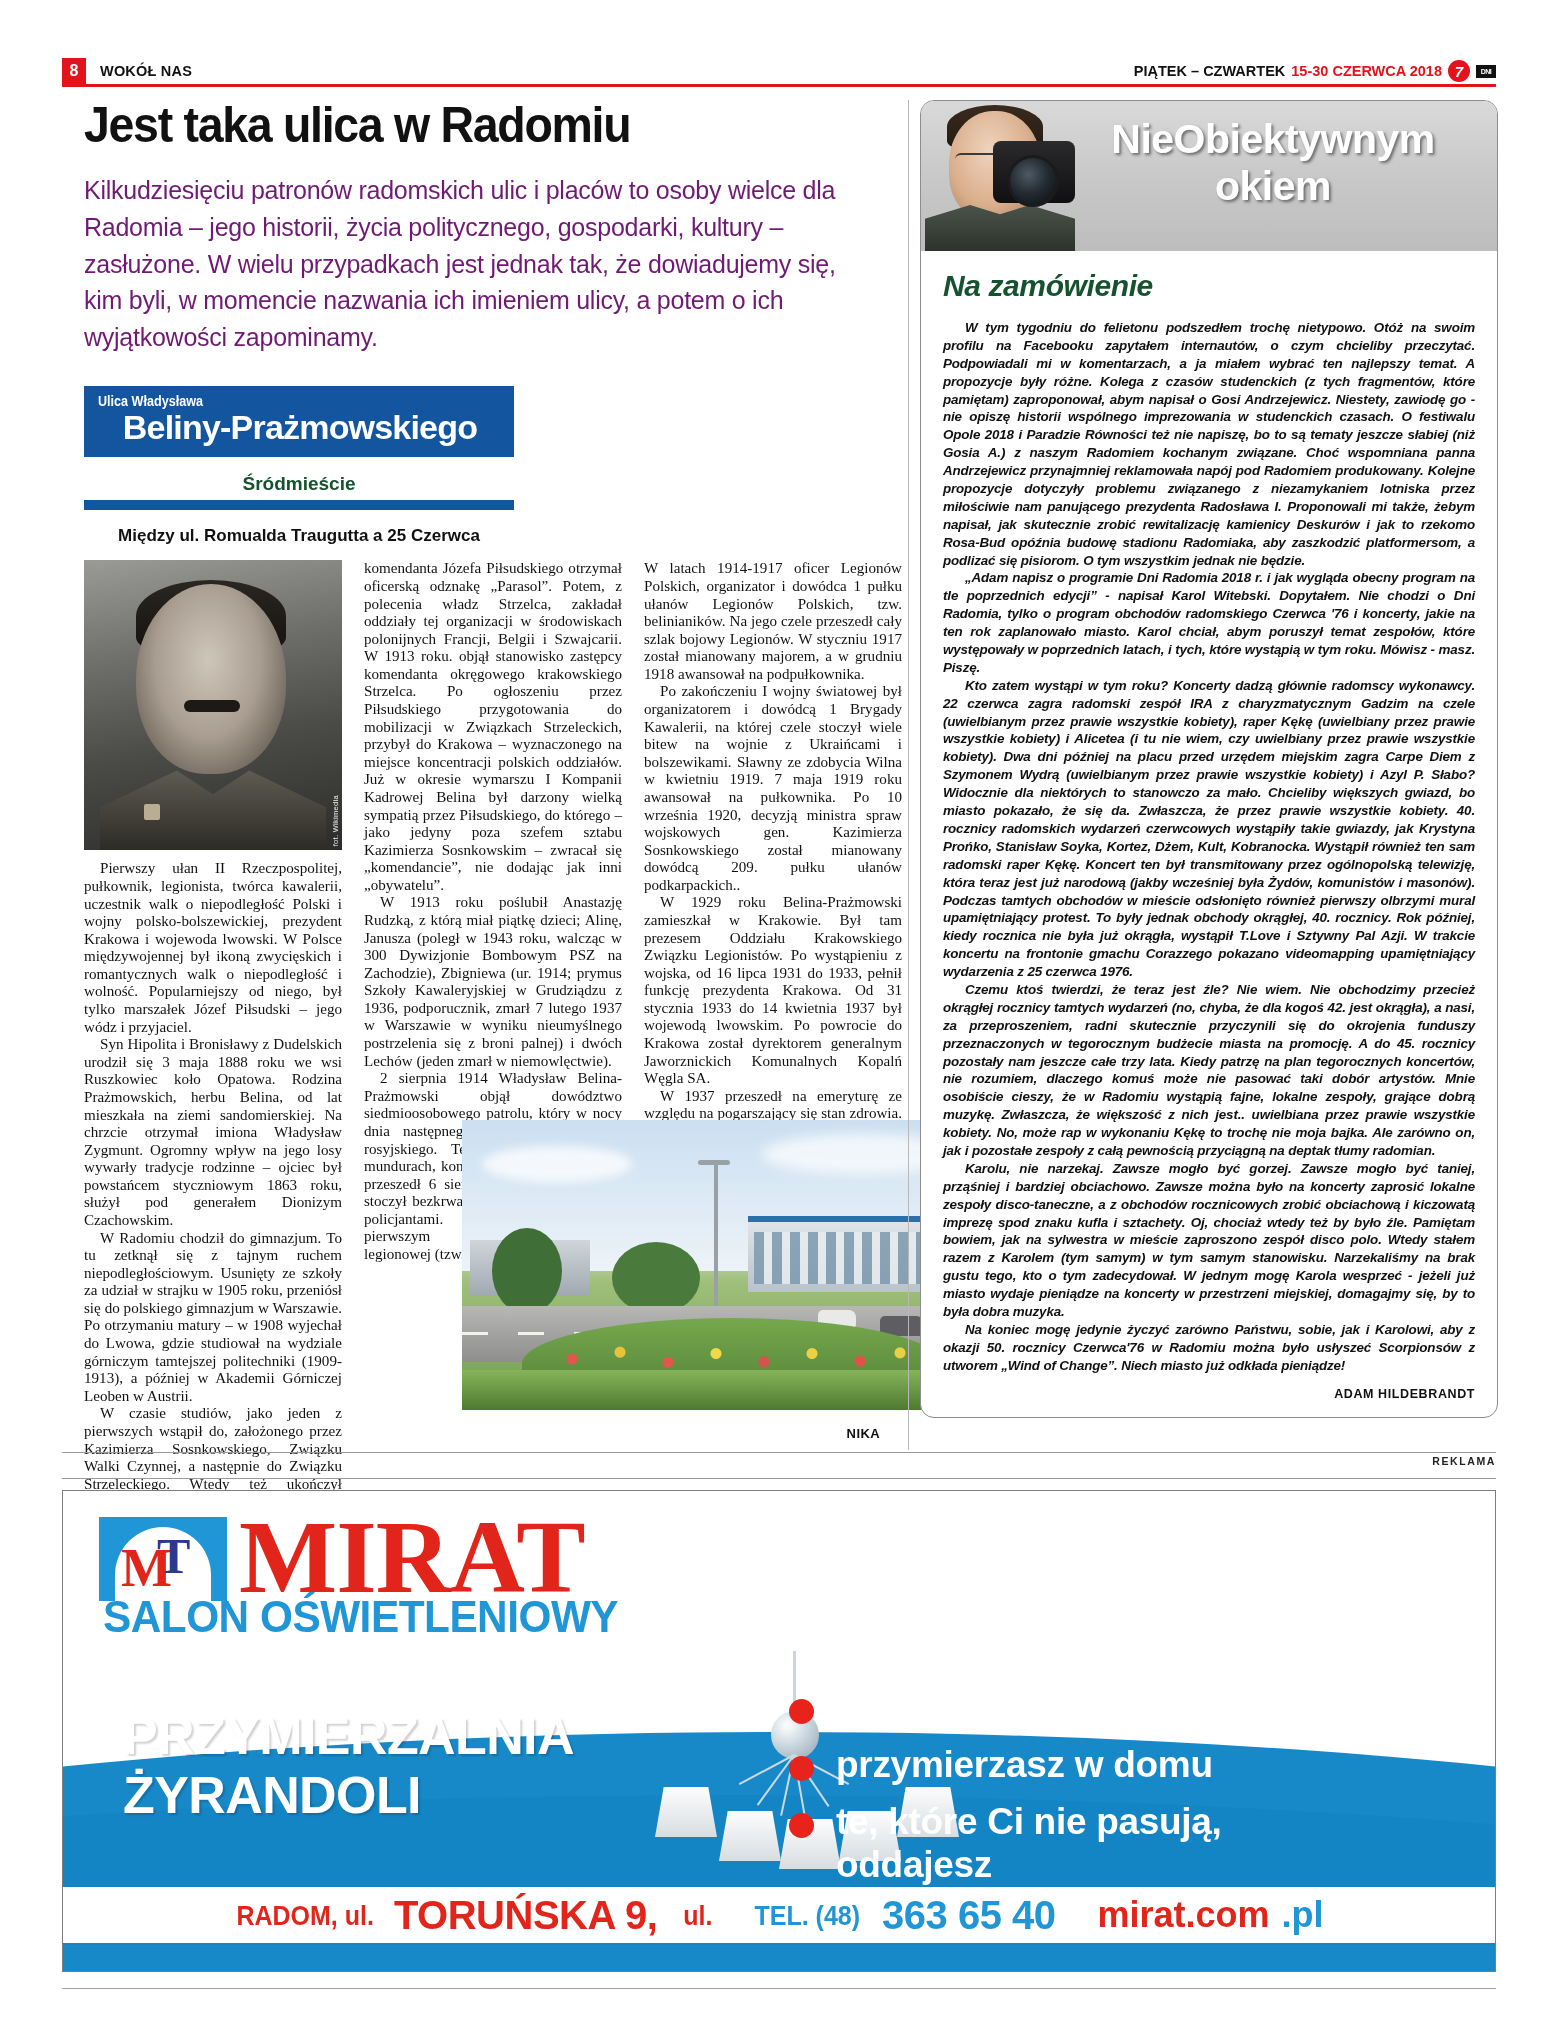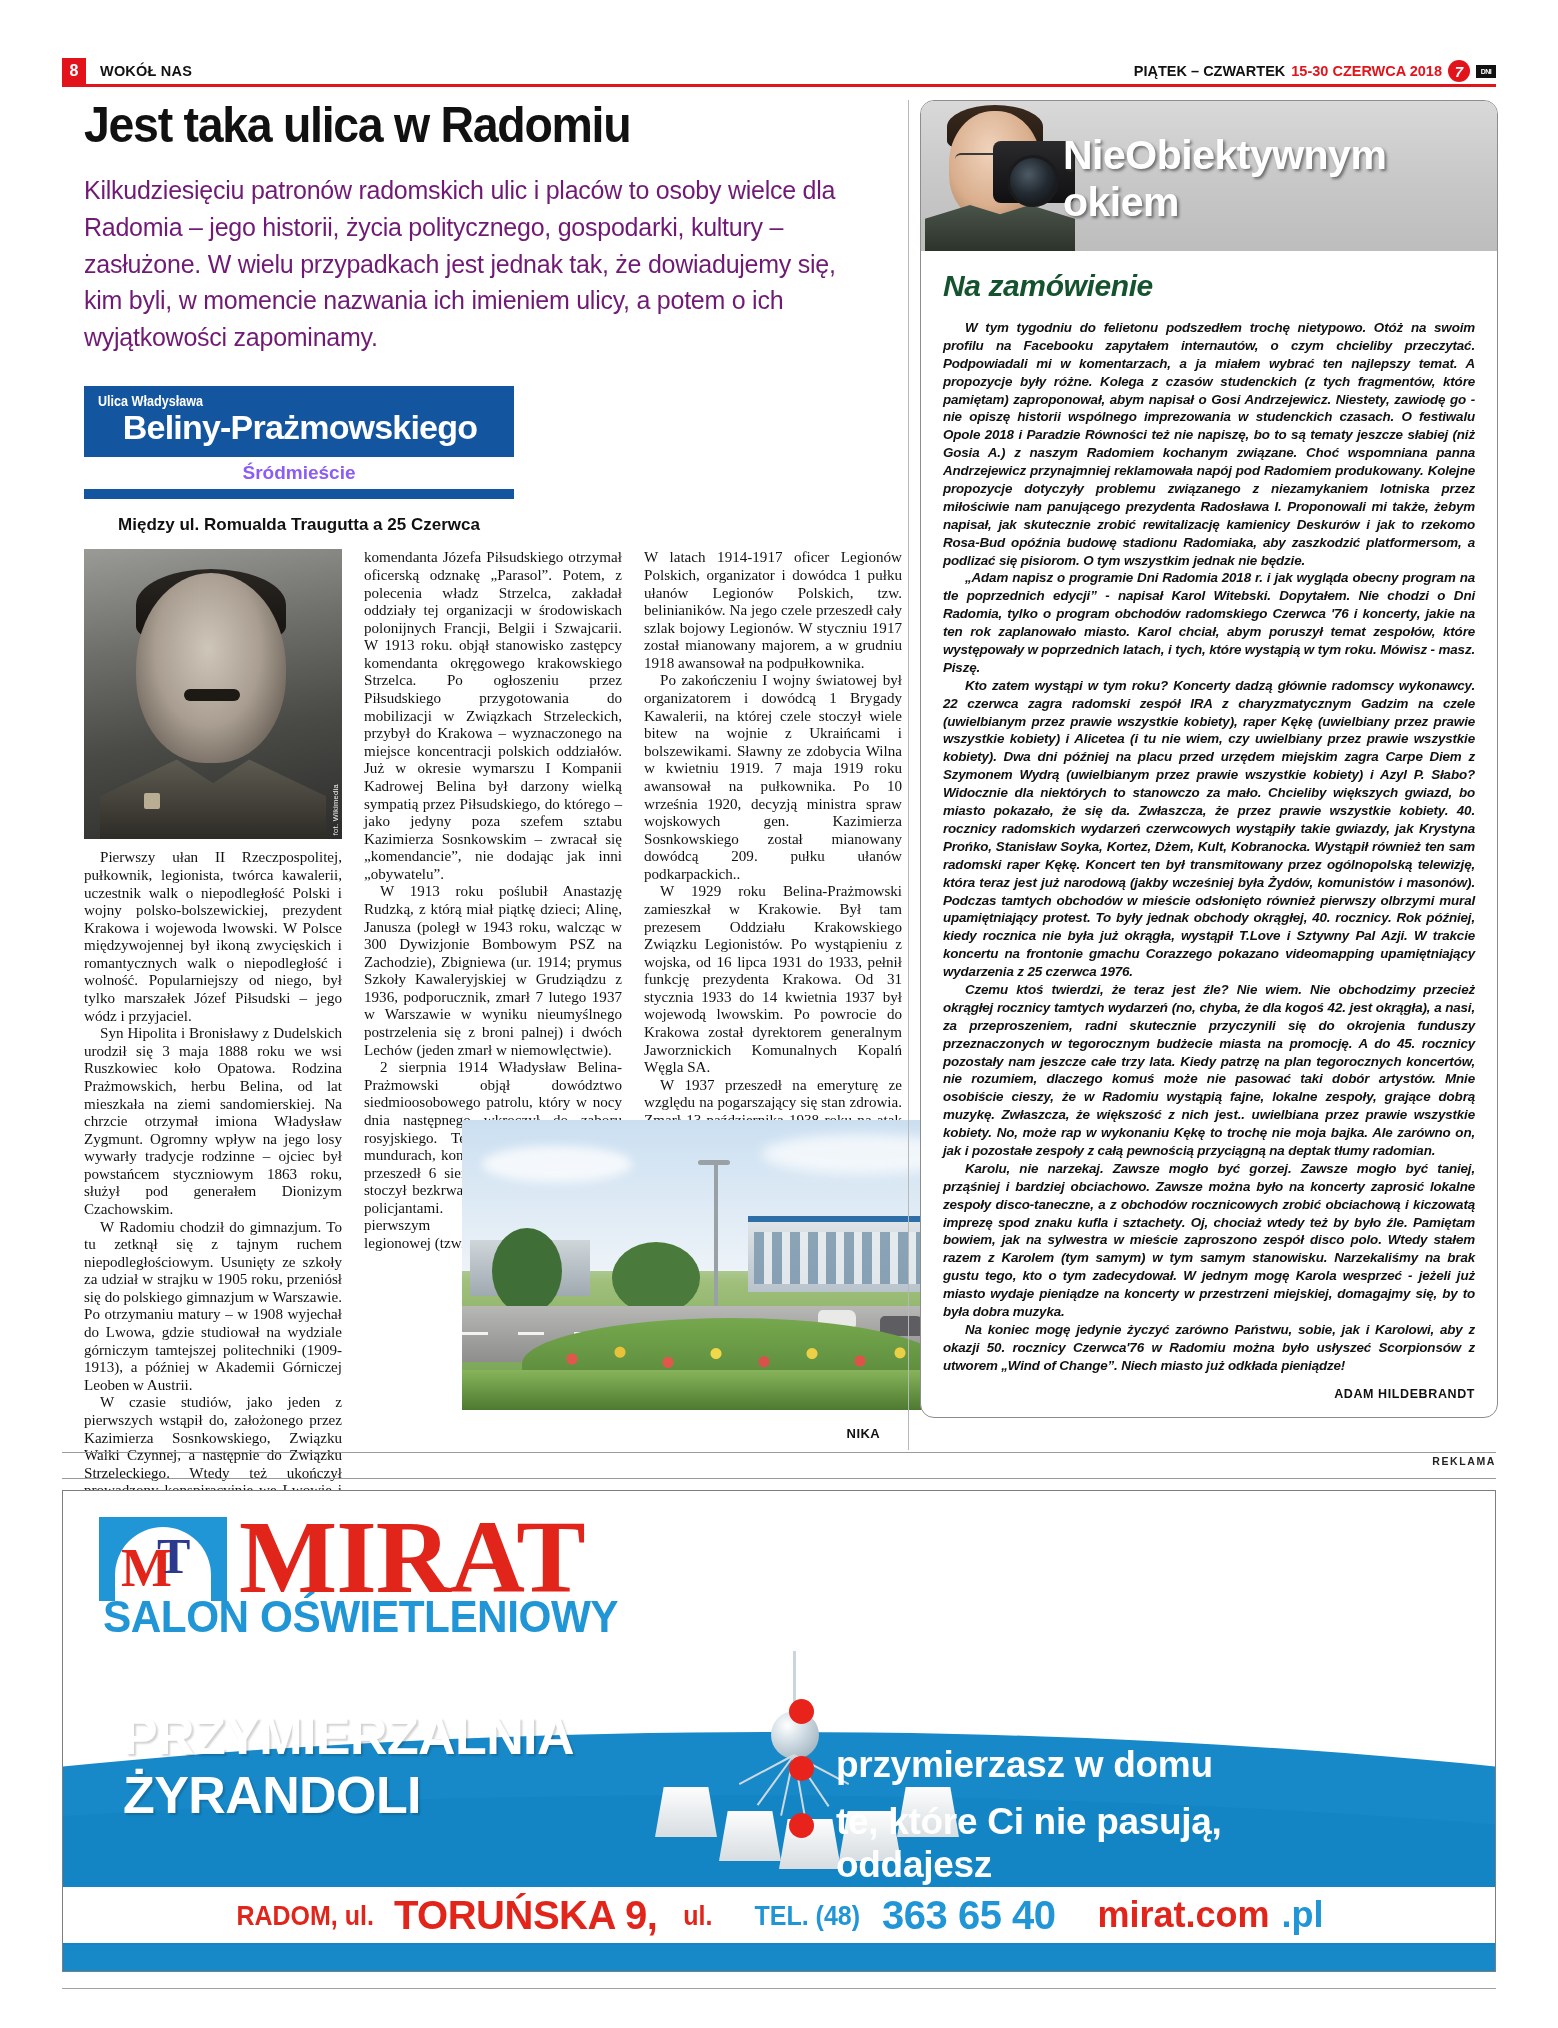--- a/index.html
+++ b/index.html
@@ -72,22 +72,22 @@
   }
   .streetbox .ulica {
     font-size:14px; font-weight:bold; line-height:1; margin-bottom:2px;
     transform:scaleX(0.9); transform-origin:left center;
   }
   .streetbox .name {
     font-size:34px; font-weight:bold; line-height:1.05; letter-spacing:-0.8px;
     text-align:center;
   }
   .streetbox .district {
-    background:#fff; color:#8b5cf6; font-weight:bold; font-size:19px;
-    text-align:center; padding:5px 0 5px 0;
+    background:#fff; color:#14532d; font-weight:bold; font-size:19px;
+    text-align:center; padding:16px 0 5px 0;
   }
   .streetbox .bluebar { background:#1455a0; height:10px; }
   .between {
     margin:16px 0 14px 22px; width:430px; text-align:center;
     font-weight:bold; font-size:17px; color:#111;
   }
 
   
   .cols {
     position:relative; margin-left:22px; width:818px;
@@ -247,22 +247,22 @@
     background:linear-gradient(180deg,#2a2a2c 0%, #101012 100%);
     border-radius:8px;
   }
   .oh-lens {
     position:absolute; left:86px; top:54px; width:52px; height:52px;
     border-radius:50%;
     background:radial-gradient(circle at 40% 36%, #4d5a66 0%, #232a31 48%, #0b0d0f 100%);
     border:3px solid #1b1b1d;
   }
   .oh-title {
-    position:absolute; right:14px; top:34px; width:420px;
-    text-align:left; color:#fff; font-weight:bold; line-height:1.0;
+    position:absolute; right:14px; top:18px; width:420px;
+    text-align:center; color:#fff; font-weight:bold; line-height:1.0;
     font-size:41px; letter-spacing:-0.5px;
     text-shadow:2px 2px 3px rgba(60,60,60,.65);
   }
   .oh-title .l2 { display:block; margin-top:6px; }
 
   .opinion-body { padding:18px 22px 10px 22px; }
   h2.op-title {
     margin:0 0 16px 0; font-size:30px; font-weight:bold; font-style:italic;
     letter-spacing:-0.4px; color:#14532d;
   }

